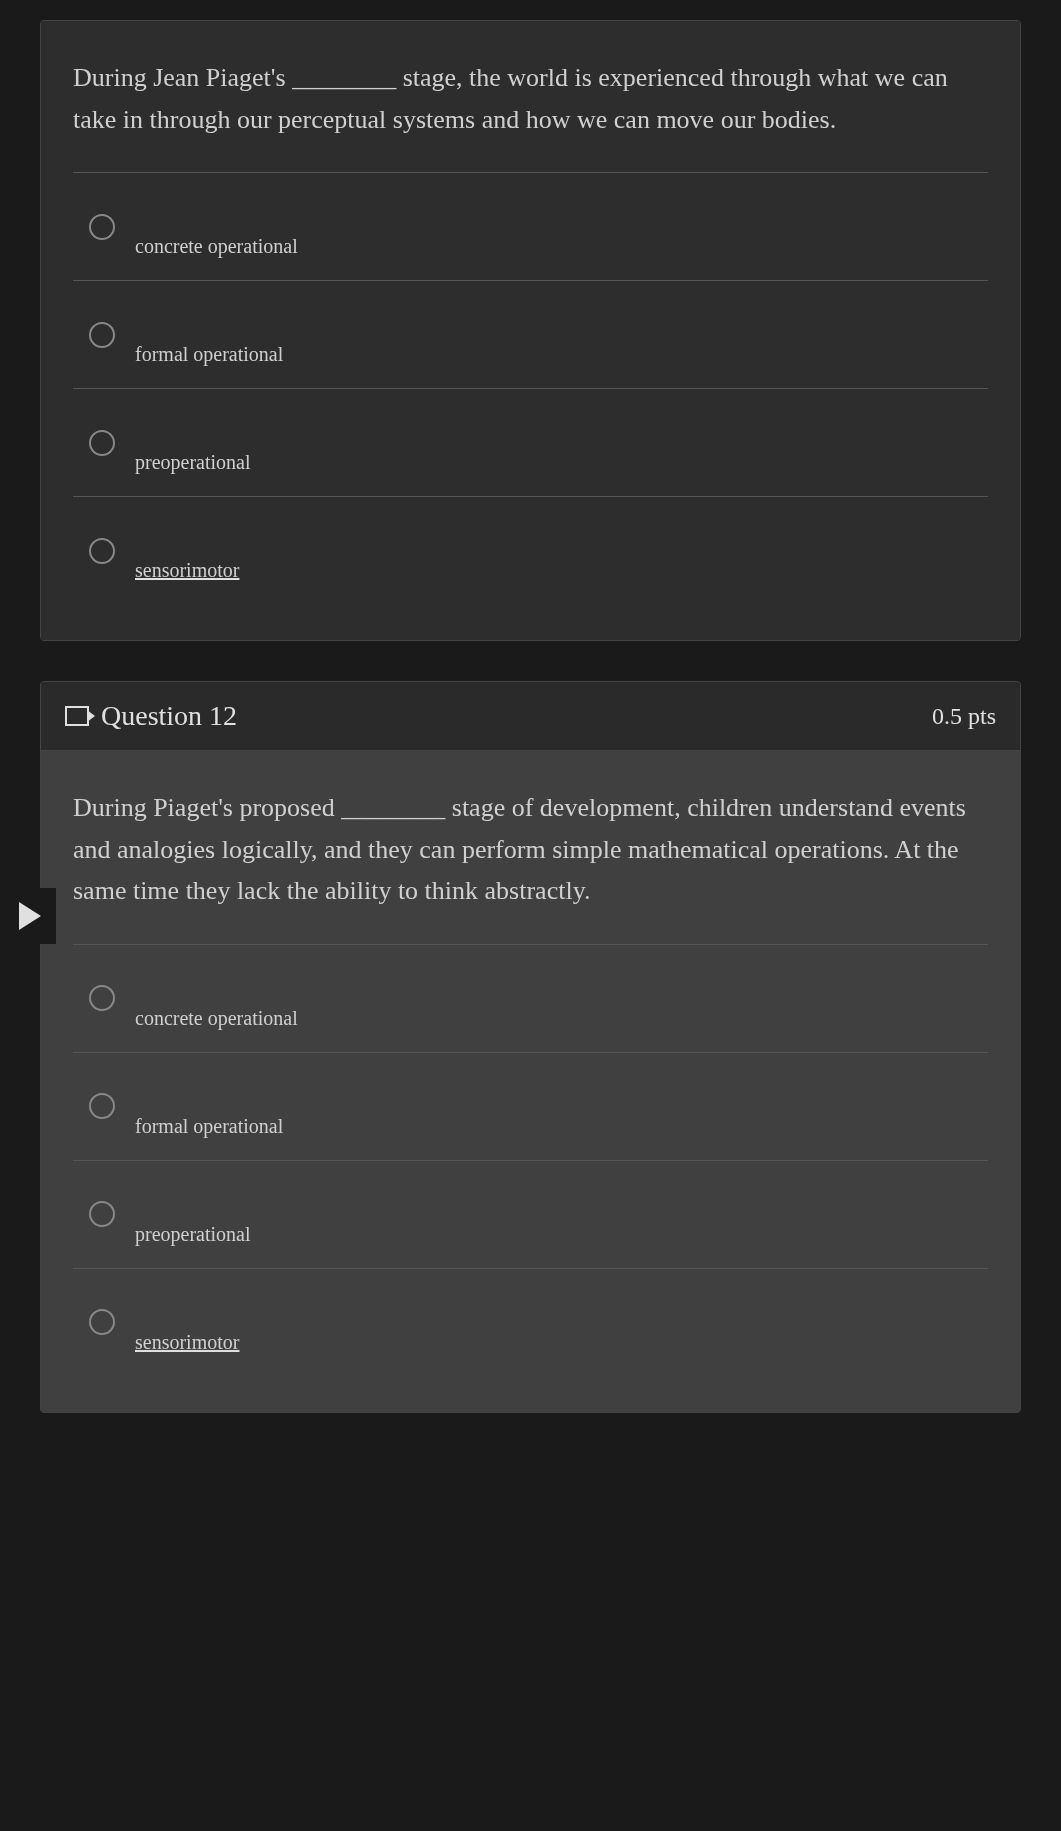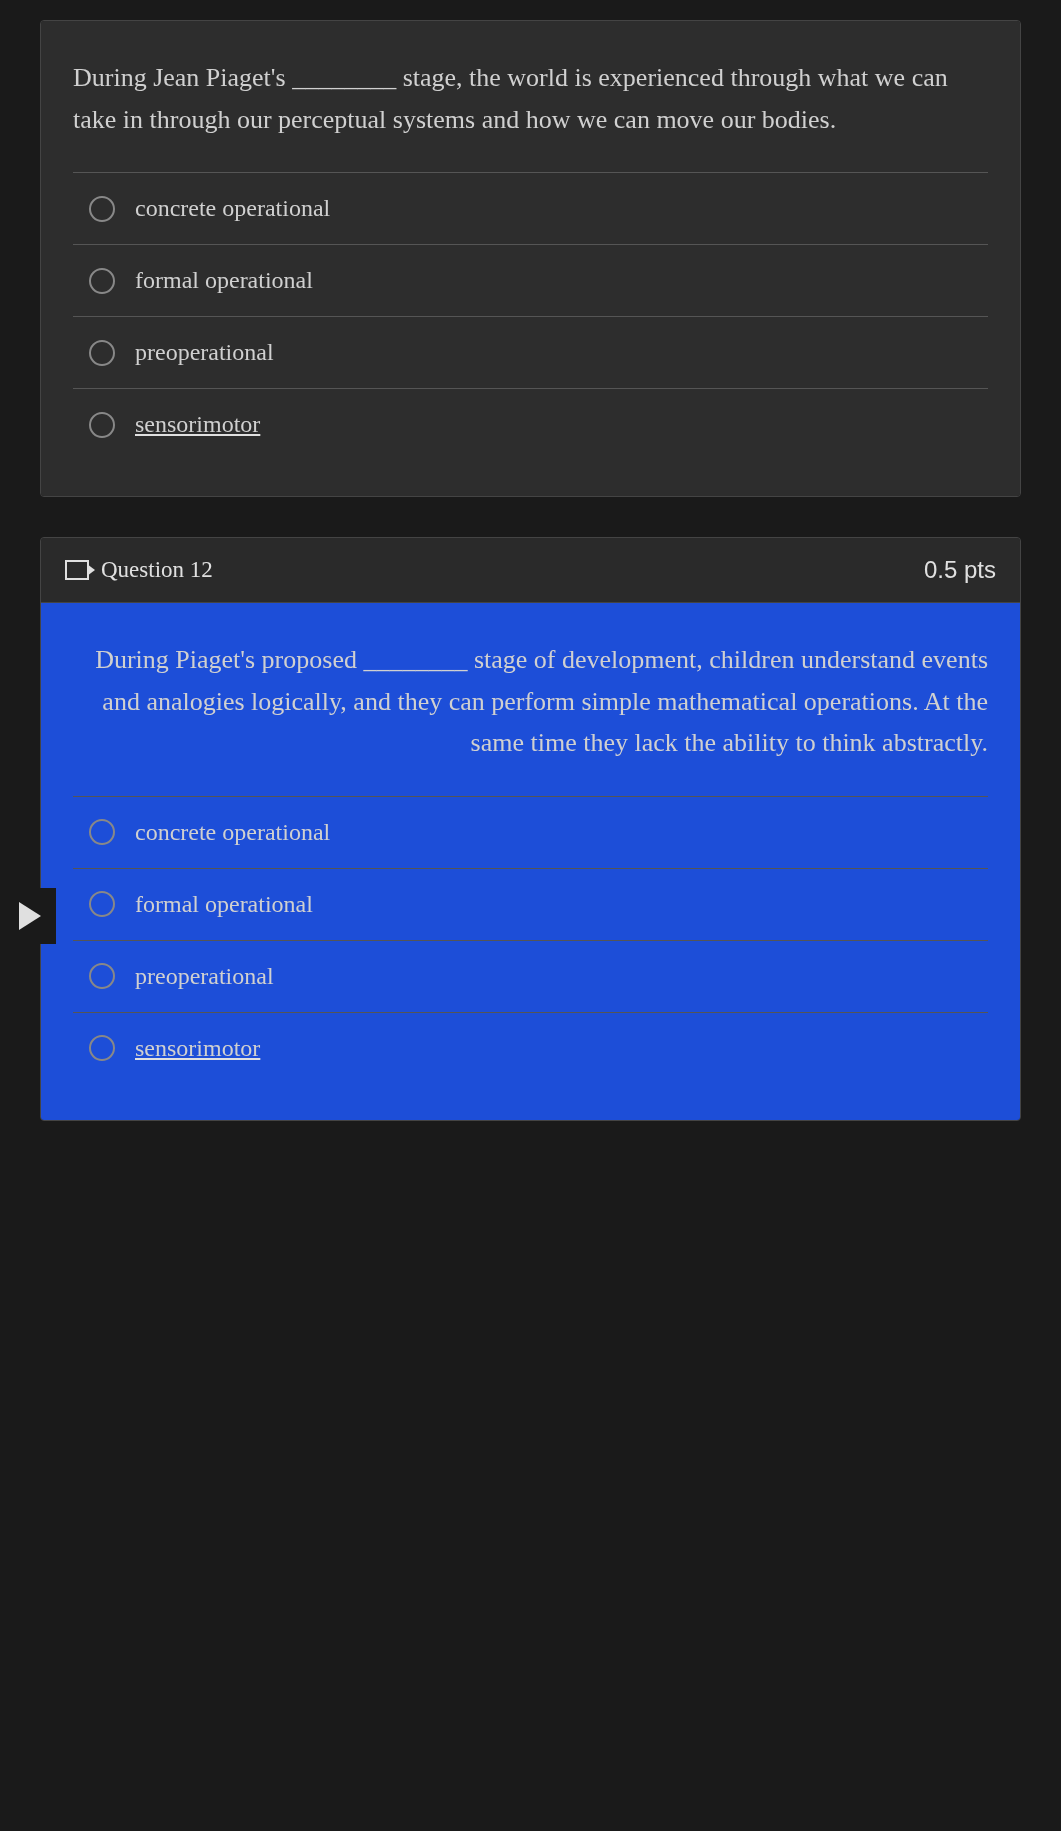--- a/index.html
+++ b/index.html
@@ -53,36 +53,35 @@
       position: absolute;
       right: -8px;
       top: 50%;
       transform: translateY(-50%);
       border-left: 8px solid #e0e0e0;
       border-top: 6px solid transparent;
       border-bottom: 6px solid transparent;
     }
 
     .question-title {
-      font-size: 23px;
+      font-size: 28px;
       font-weight: 400;
       color: #e0e0e0;
       font-family: Georgia, serif;
     }
 
     .question-points {
       font-size: 24px;
       color: #e0e0e0;
-      font-family: Liberation Sans, sans-serif;
+      font-family: Liberation Serif, serif;
     }
 
     .question-body {
       padding: 36px 32px 36px 32px;
-      background-color: #1d4ed8;
-      text-align: right;
+      background-color: #404040;
     }
 
     .question-text {
       font-size: 26px;
       line-height: 1.6;
       color: #d0d0d0;
       margin-bottom: 32px;
       font-family: Georgia, serif;
     }
 
@@ -110,23 +109,24 @@
       border-radius: 50%;
       border: 2px solid #888;
       background-color: transparent;
       flex-shrink: 0;
       display: flex;
       align-items: center;
       justify-content: center;
     }
 
     .option-label {
-      font-size: 24px;
+      font-size: 20px;
       color: #d0d0d0;
       font-family: Georgia, serif;
+      margin-top: 40px;
     }
 
     .play-button {
       position: fixed;
       left: 0;
       top: 50%;
       transform: translateY(-50%);
       width: 56px;
       height: 56px;
       background-color: #1a1a1a;

